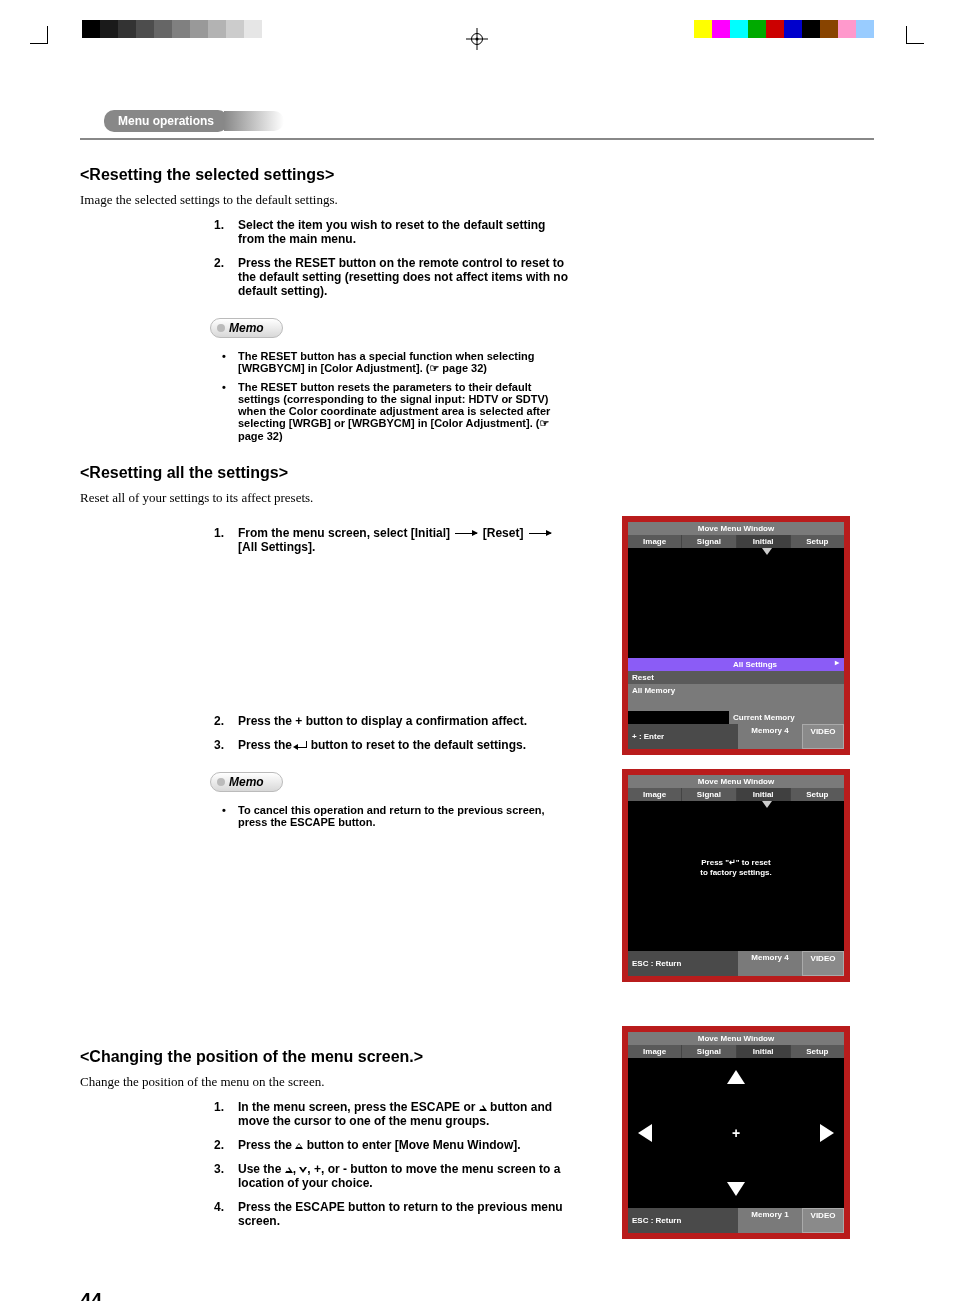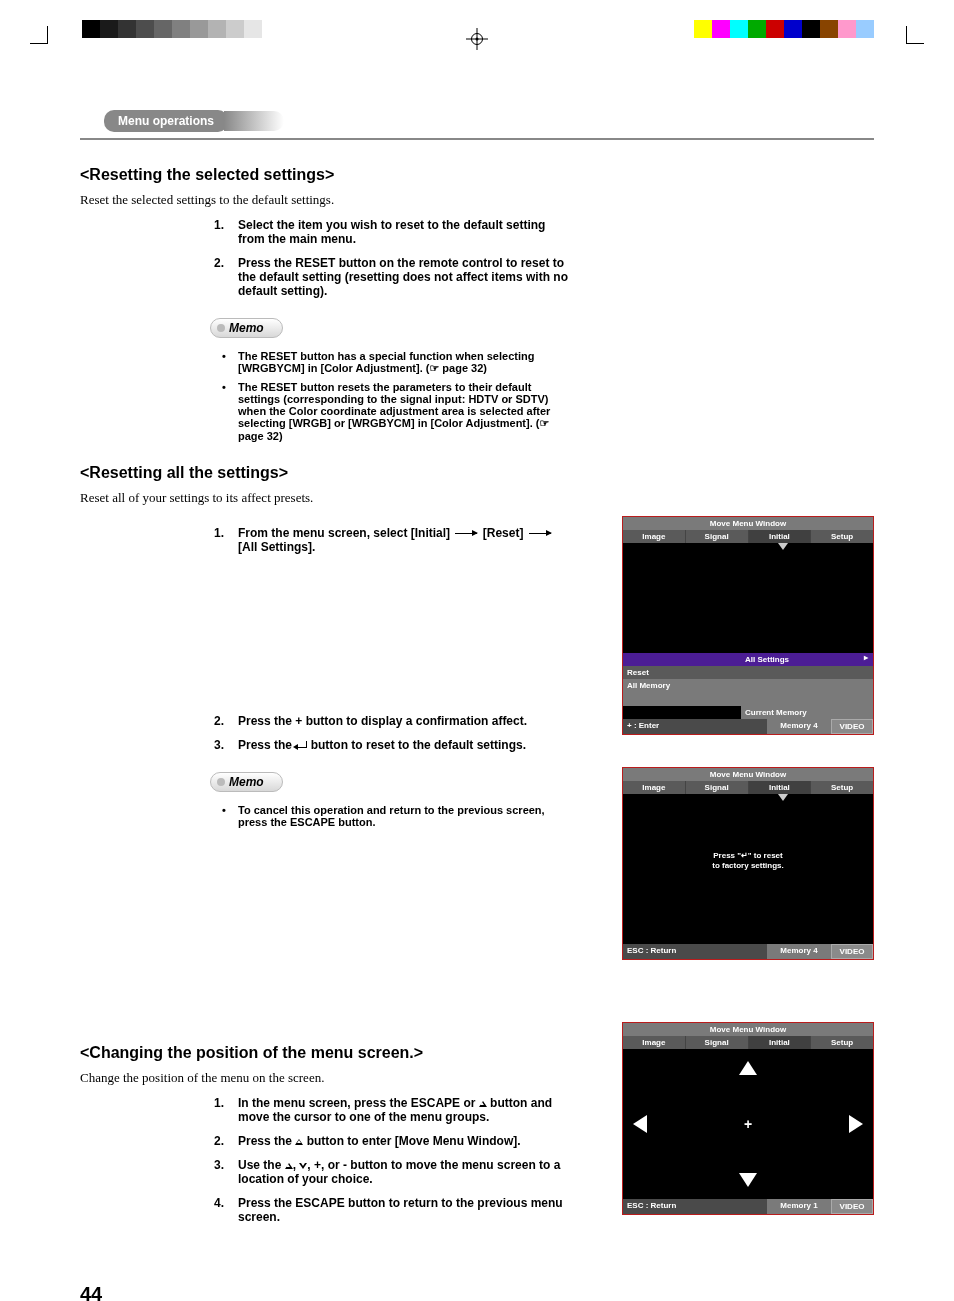--- a/index.html
+++ b/index.html
@@ -43,38 +43,38 @@
   .memo-label::before { content:""; position:absolute; left:6px; top:50%; width:8px; height:8px; background:#bbb; border-radius:50%; transform:translateY(-50%);}
 
   ul.memo { list-style:none; margin-left:134px; max-width:370px;}
   ul.memo li { font-size:11px; font-weight:bold; margin:6px 8px; display:flex; gap:8px;}
   ul.memo li::before { content:"•"; flex:0 0 8px;}
 
   .two-col { display:flex; gap:18px; align-items:flex-start;}
   .left-col { flex:1;}
   .right-col { flex:0 0 252px;}
 
-  .osd { width:252px; border:1px solid #b91c1c; font-size:8px; color:#fff; background:#000; margin-bottom:32px;}
+  .osd { width:228px; border:6px solid #b91c1c; font-size:8px; color:#fff; background:#000; margin-bottom:14px;}
   .osd-title { background:#7a7a7a; text-align:center; font-weight:bold; padding:2px 0; font-size:8px;}
   .osd-tabs { display:flex; background:#5a5a5a;}
   .osd-tabs .ot { flex:1; text-align:center; padding:2px 0; font-weight:bold; font-size:8px; border-right:1px solid #444;}
   .osd-tabs .ot:last-child{border-right:none;}
   .osd-tabs .ot.active { background:#404040;}
   .osd-body { background:#000; height:110px; position:relative;}
   .osd-body.tall { height:150px;}
   .osd-tri-down { position:absolute; left:62%; top:0; width:0; height:0; border-left:5px solid transparent; border-right:5px solid transparent; border-top:7px solid #ccc;}
   .osd-row { display:flex; font-size:8px; font-weight:bold;}
   .osd-row .c1 { flex:1; padding:2px 4px;}
   .osd-row .c2 { flex:1; padding:2px 4px;}
   .osd-row .c3 { flex:0 0 14px; text-align:center;}
-  .bg-light { background:#4c1d95;}
+  .bg-light { background:#8b5cf6;}
   .bg-med { background:#7a7a7a;}
   .bg-dark { background:#5a5a5a;flex-direction:column;}
   .osd-footer { display:flex; background:#4a4a4a; font-size:8px; font-weight:bold;}
-  .osd-footer .f1 { flex:1; padding:2px 4px;}
+  .osd-footer .f1 { flex:1; padding:8px 4px;}
   .osd-footer .f2 { flex:0 0 64px; padding:2px 4px; text-align:center; background:#7a7a7a;}
   .osd-footer .f3 { flex:0 0 42px; padding:2px 4px; text-align:center; background:#8a8a8a; color:#fff; border:1px solid #aaa;}
 
   .osd-msg { position:absolute; left:50%; top:38%; transform:translateX(-50%); text-align:center; font-size:8px; font-weight:bold; line-height:1.3;}
   .osd-arrows .arr { position:absolute; width:0; height:0;}
   .arr.up { left:50%; top:12px; transform:translateX(-50%); border-left:9px solid transparent; border-right:9px solid transparent; border-bottom:14px solid #fff;}
   .arr.down { left:50%; bottom:12px; transform:translateX(-50%); border-left:9px solid transparent; border-right:9px solid transparent; border-top:14px solid #fff;}
   .arr.left { left:10px; top:50%; transform:translateY(-50%); border-top:9px solid transparent; border-bottom:9px solid transparent; border-right:14px solid #fff;}
   .arr.right { right:10px; top:50%; transform:translateY(-50%); border-top:9px solid transparent; border-bottom:9px solid transparent; border-left:14px solid #fff;}
   .osd-plus { position:absolute; left:50%; top:50%; transform:translate(-50%,-50%); font-size:14px; font-weight:bold; color:#fff;}
@@ -137,21 +137,21 @@
 
   
   <div class="section-tab">
     <div class="tab">Menu operations</div>
     <div class="tab-shadow"></div>
   </div>
   <hr class="hr-divider">
 
   
   <h2 class="sect">&lt;Resetting the selected settings&gt;</h2>
-  <p class="intro">Reset the selected settings to the default settings.</p>
+  <p class="intro">Image the selected settings to the default settings.</p>
   <ol class="steps">
     <li>
         <span class="num">1.</span>
         <span class="txt">Select the item you wish to reset to the default setting from the main menu.</span>
       </li>
     <li>
         <span class="num">2.</span>
         <span class="txt">Press the RESET button on the remote control to reset to the default setting (resetting does not affect items with no default setting).</span>
       </li>
   </ol>

